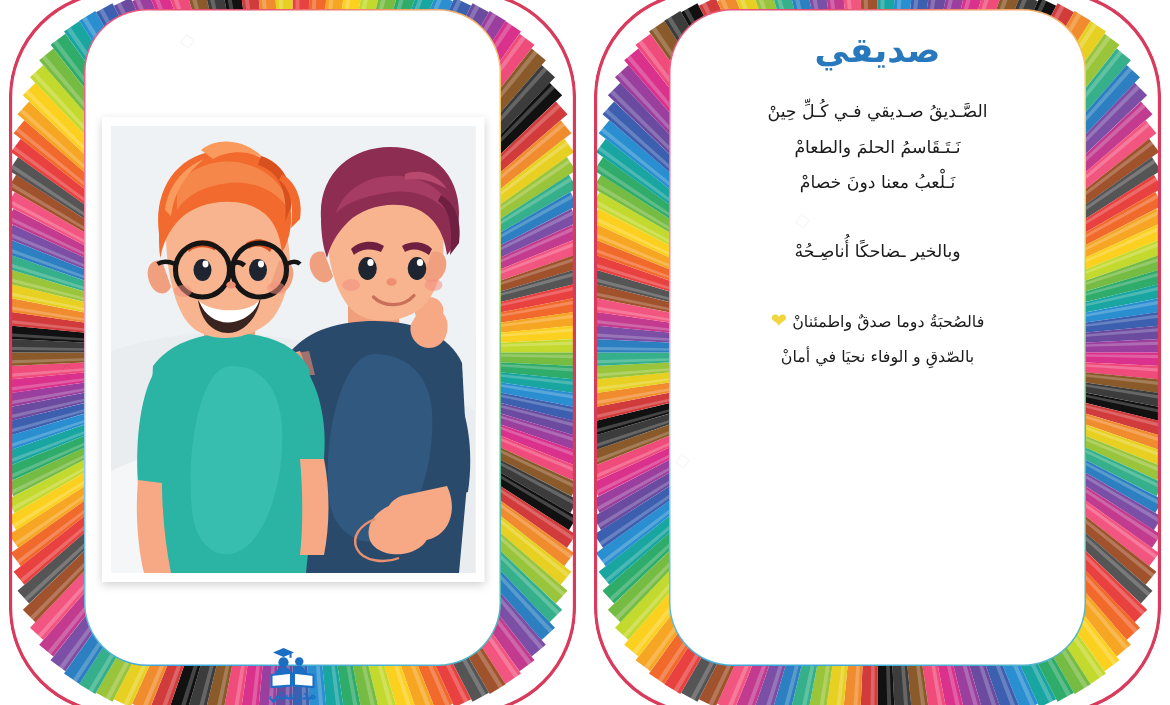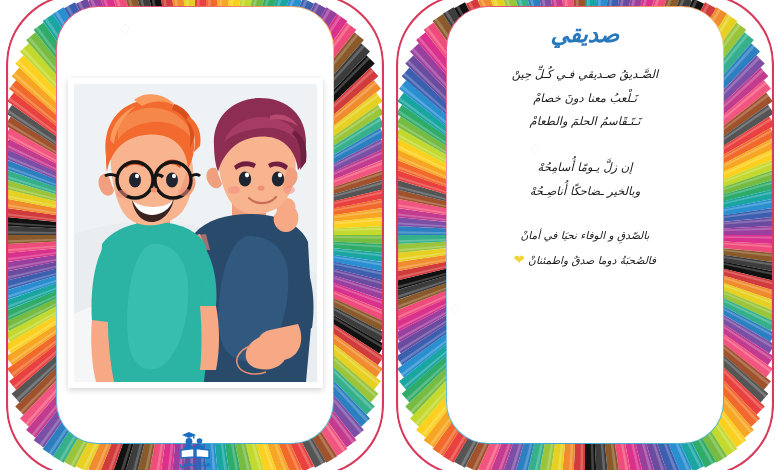--- a/index.html
+++ b/index.html
@@ -111,21 +111,20 @@
   
   .poem{
     position:absolute;
     left:62px;top:16px;
     width:266px;height:410px;
     direction:rtl;
     text-align:center;
     z-index:8;
     box-sizing:border-box;
     padding:0 8px;
-    font-style:italic;
   }
   .poem-title{
     font-family:"DejaVu Sans", sans-serif;
     font-size:23px;
     font-weight:bold;
     color:#2878bd;
     margin:6px 0 12px 0;
     line-height:1.1;
   }
   .stanza{margin:16px 0 6px 0;text-align:center;}
@@ -1643,35 +1642,34 @@
           <rect x="1" y="1" width="376" height="480" rx="70" fill="none" stroke="#d93b5c" stroke-width="2.2"></rect>
         </svg></div>
     <div class="card-stroke"></div>
     <div class="card"></div>
 
     <div class="poem">
       <div class="poem-title">صديقي</div>
 
       <div class="stanza">
         <div class="verse">الصَّـديقُ صـديقي فـي كُـلِّ حِينْ</div>
+        <div class="verse">نَـتَـقَاسمُ الحلمَ والطعامْ</div>
         <div class="verse">نَـلْعبُ معنا دونَ خصامْ</div>
-        <div class="verse">نَـتَـقَاسمُ الحلمَ والطعامْ</div>
       </div>
 
       <div class="stanza spaced">
-        <div class="verse">إن زلَّ يـومًا أُسامِحُهْ</div>
         <div class="verse">وبالخير ـضاحكًا أُناصِـحُهْ</div>
       </div>
 
       <div class="stanza spaced">
-        <div class="verse small">بالصّدقِ و الوفاء  نحيَا في أمانْ</div>
         <div class="verse small">
           <span>فالصُحبَةُ دوما صدقٌ واطمئنانْ</span>
           <span class="heart">❤</span>
         </div>
+        <div class="verse small">بالصّدقِ و الوفاء  نحيَا في أمانْ</div>
       </div>
     </div>
 
     <div class="wm" style="left:140px;top:140px;">◇</div>
     <div class="wm" style="left:60px;top:300px;">◇</div>
   </div>
 
 </div>
 
 </body></html>

